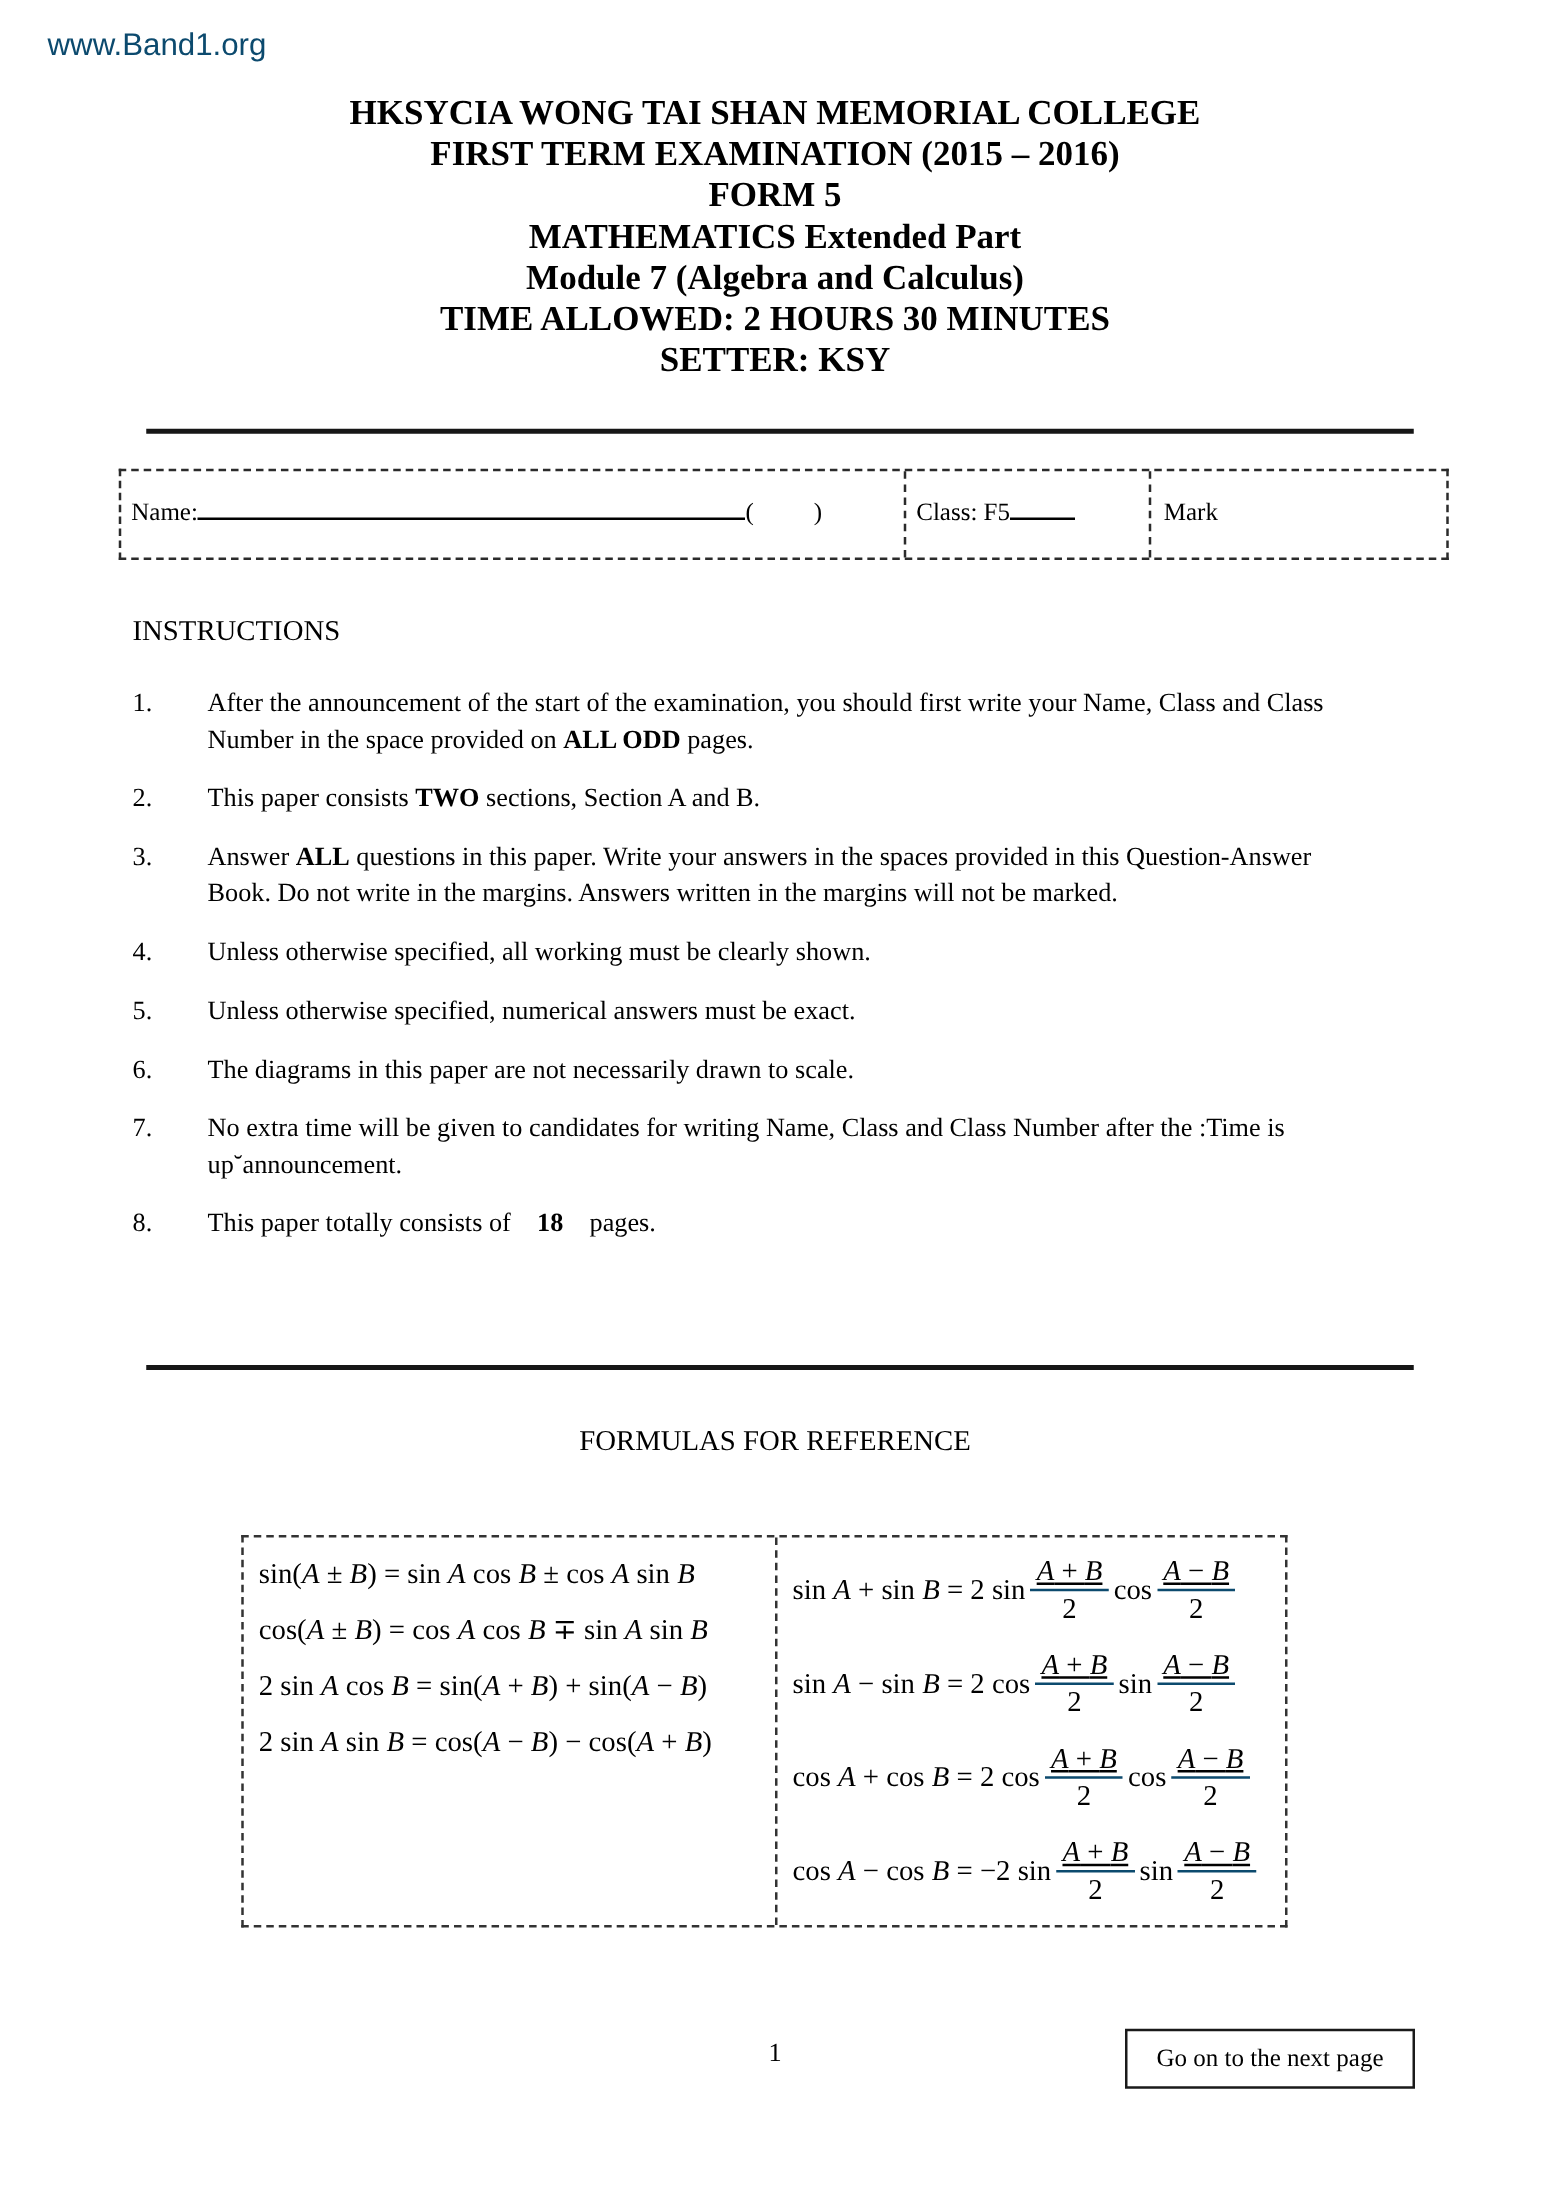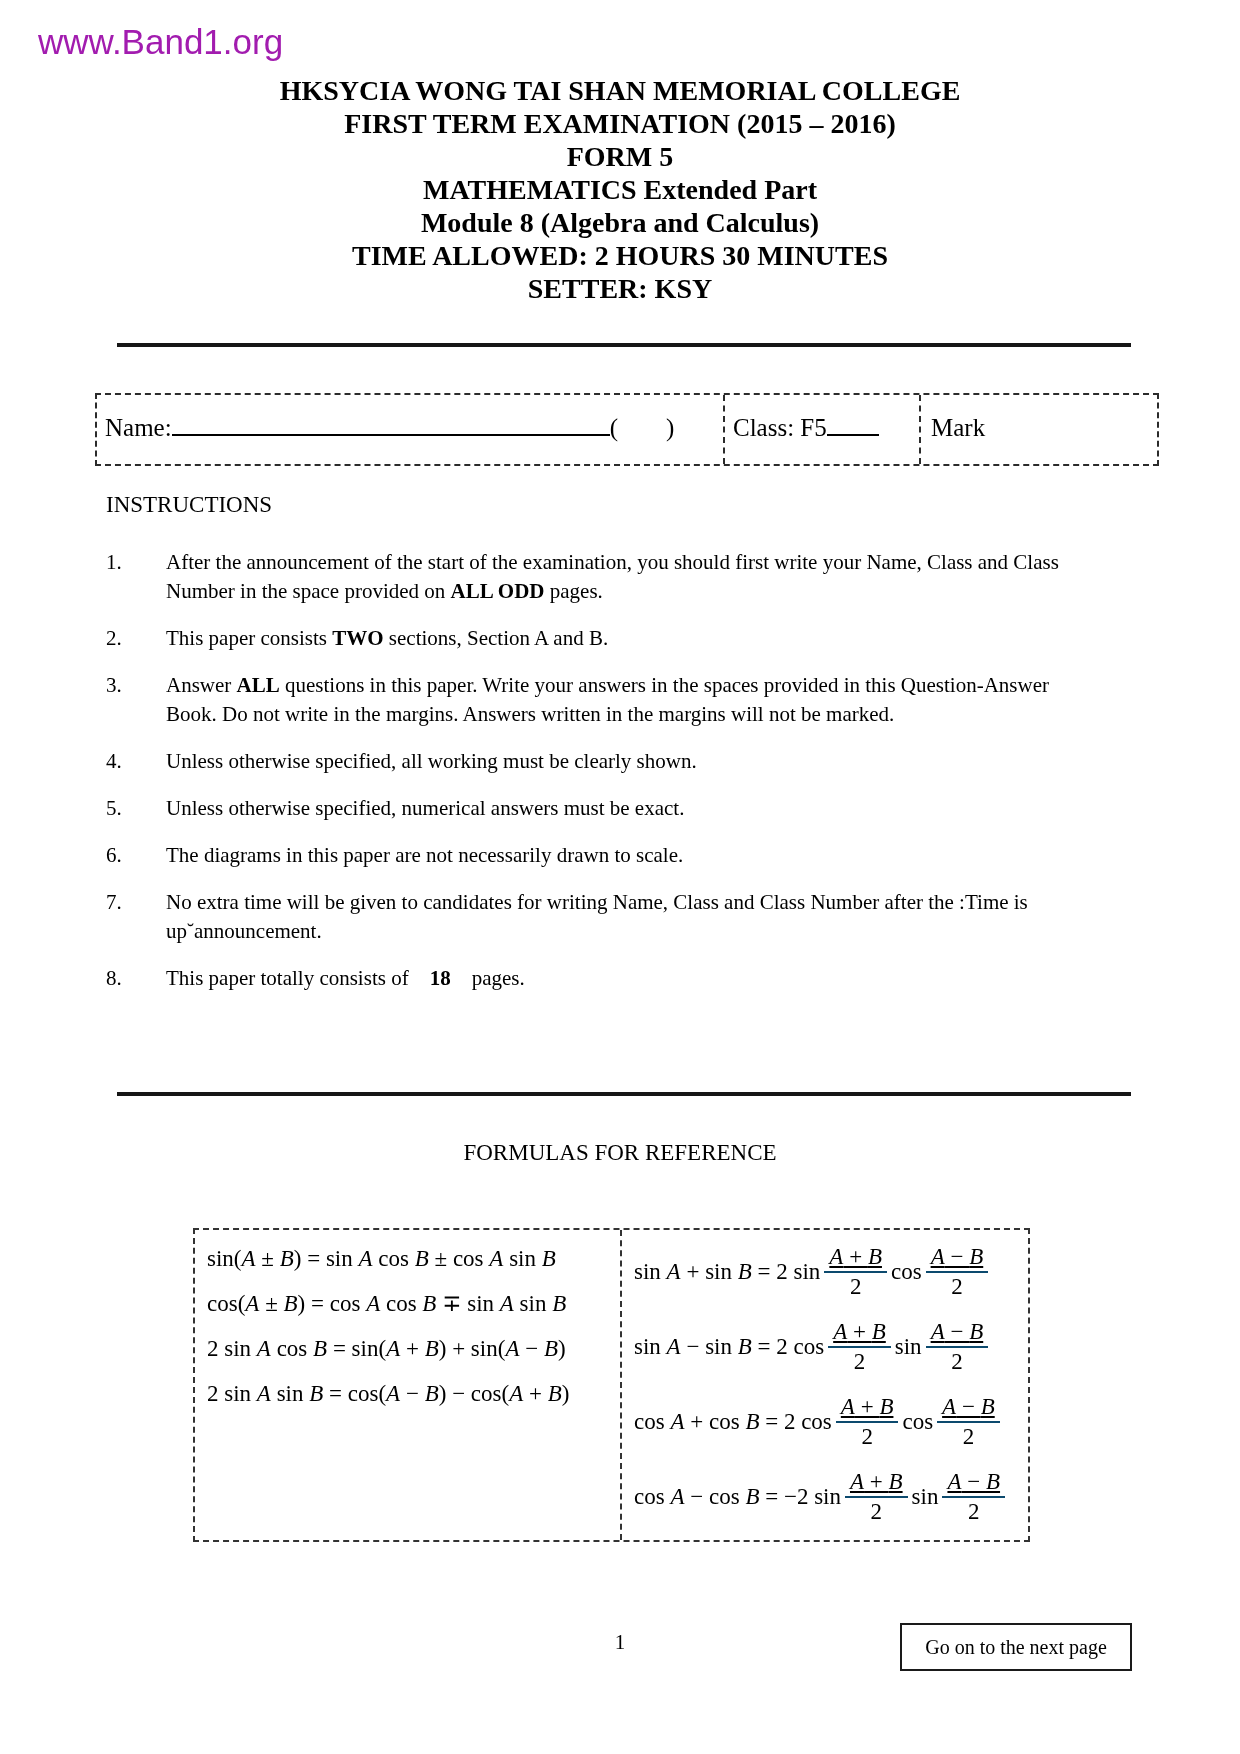--- a/index.html
+++ b/index.html
@@ -7,34 +7,34 @@
     position:relative;
     width:1240px;height:1754px;
     background:#ffffff;
     color:#000;
     font-family:"Liberation Serif", serif;
     overflow:hidden;
   }
   .watermark{
     position:absolute;top:22px;left:38px;
     font-family:"Liberation Sans", sans-serif;
-    font-size:35px;color:#a21caf;
+    font-size:25px;color:#0c4a6e;
   }
   .header{
     position:absolute;top:74px;left:0;width:100%;
     text-align:center;font-weight:bold;
     font-size:28px;line-height:33px;
   }
   .rule{position:absolute;left:117px;width:1014px;height:4px;background:#161616;}
   .rule-top{top:343px;}
   .rule-bottom{top:1092px;}
 
   .namebox{
-    position:absolute;top:393px;left:95px;width:1064px;height:73px;
-    border:2px dashed #2b2b2b;display:flex;font-size:25px;box-sizing:border-box;
+    position:absolute;top:375px;left:95px;width:1064px;height:73px;
+    border:2px dashed #2b2b2b;display:flex;font-size:20px;box-sizing:border-box;
   }
   .cell{line-height:66px;white-space:nowrap;overflow:hidden;}
   .cell-name{width:618px;padding-left:8px;}
   .cell-class{width:196px;border-left:2px dashed #2b2b2b;padding-left:8px;box-sizing:border-box;}
   .cell-mark{flex:1;border-left:2px dashed #2b2b2b;padding-left:10px;box-sizing:border-box;}
   .uline{display:inline-block;border-bottom:2px solid #000;}
   .uline-name{width:438px;}
   .uline-class{width:52px;}
   .paren-gap{display:inline-block;width:48px;}
 
@@ -72,21 +72,21 @@
 
 <div class="page">
 
   <div class="watermark">www.Band1.org</div>
 
   <div class="header">
     <div>HKSYCIA WONG TAI SHAN MEMORIAL COLLEGE</div>
     <div>FIRST TERM EXAMINATION (2015 – 2016)</div>
     <div>FORM 5</div>
     <div>MATHEMATICS Extended Part</div>
-    <div>Module 8 (Algebra and Calculus)</div>
+    <div>Module 7 (Algebra and Calculus)</div>
     <div>TIME ALLOWED: 2 HOURS 30 MINUTES</div>
     <div>SETTER: KSY</div>
   </div>
 
   <div class="rule rule-top"></div>
 
   <div class="namebox">
     <div class="cell cell-name">
       <span>Name:</span><span class="uline uline-name"></span><span>(</span><span class="paren-gap"></span><span>)</span>
     </div>

